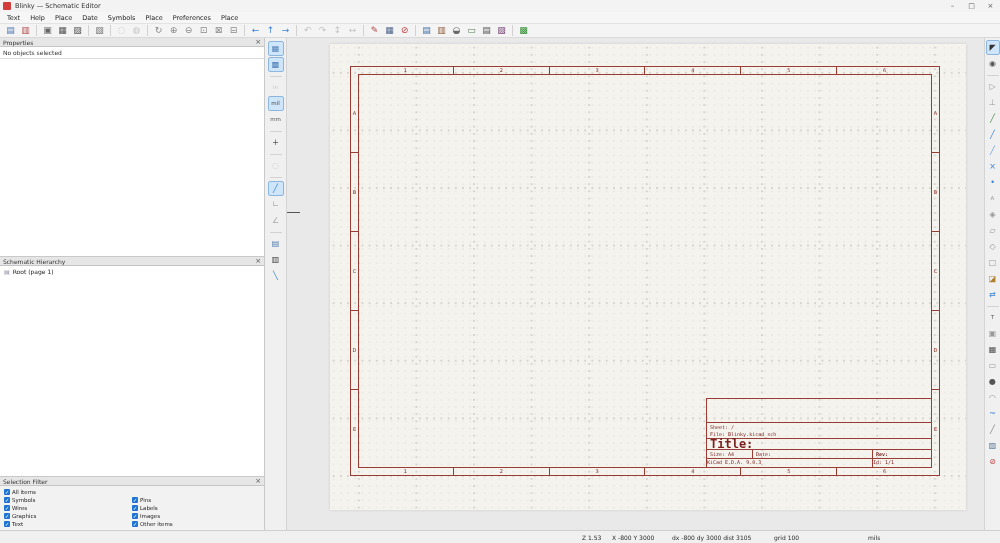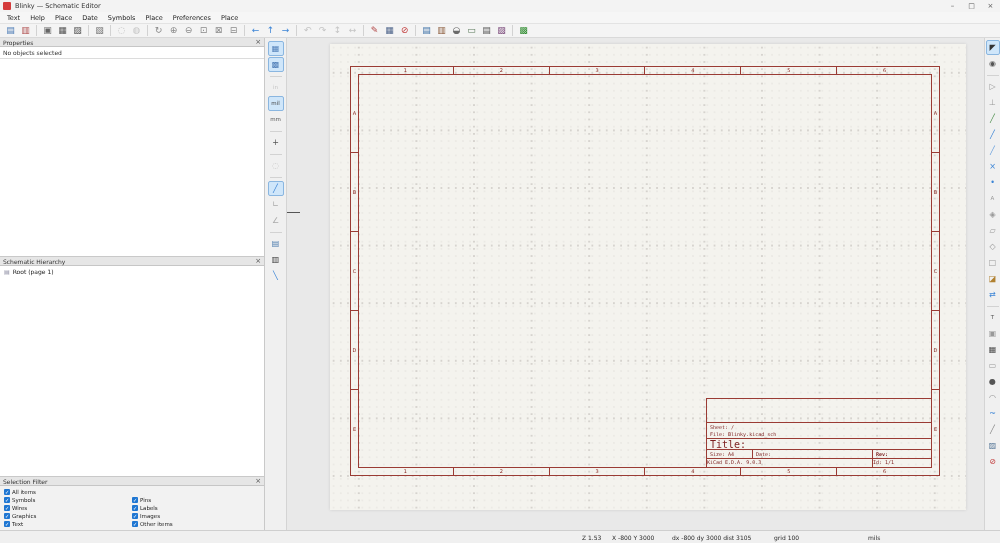--- a/index.html
+++ b/index.html
@@ -77,21 +77,21 @@
   .zr { flex:1; display:flex; align-items:center; justify-content:center; font-size:5px; line-height:1; border-bottom:1px solid #9a3b34; }
   .zr:last-child { border-bottom:none; }
 
   
   .tblock { position:absolute; right:7px; bottom:7px; width:226px; height:70px; border:1px solid #9a3b34;
     display:flex; flex-direction:column; color:#7c1f1f; font-family:"DejaVu Sans Mono","Liberation Mono",monospace; }
   .tb-comments { flex:1; }
   .tb-sheetfile { height:16px; border-top:1px solid #9a3b34; padding:1px 3px; display:flex; flex-direction:column; justify-content:space-around; }
   .tb-line { font-size:5px; line-height:6px; white-space:nowrap; }
   .tb-title { height:11px; border-top:1px solid #9a3b34; display:flex; align-items:center; padding:0 3px; }
-  .tb-title span { font-size:10px; font-weight:normal; }
+  .tb-title span { font-size:12px; font-weight:bold; }
   .tb-meta { height:9px; border-top:1px solid #9a3b34; display:flex; }
   .tb-meta .cell { font-size:5px; line-height:8px; padding:0 3px; white-space:nowrap; }
   .c-size { width:46px; border-right:1px solid #9a3b34; }
   .c-date { flex:1; border-right:1px solid #9a3b34; }
   .c-rev  { width:58px; font-weight:bold; }
   .tb-bottom { height:9px; border-top:1px solid #9a3b34; display:flex; }
   .c-gen { flex:1; border-right:1px solid #9a3b34; }
   .c-id  { width:58px; }
 
   

